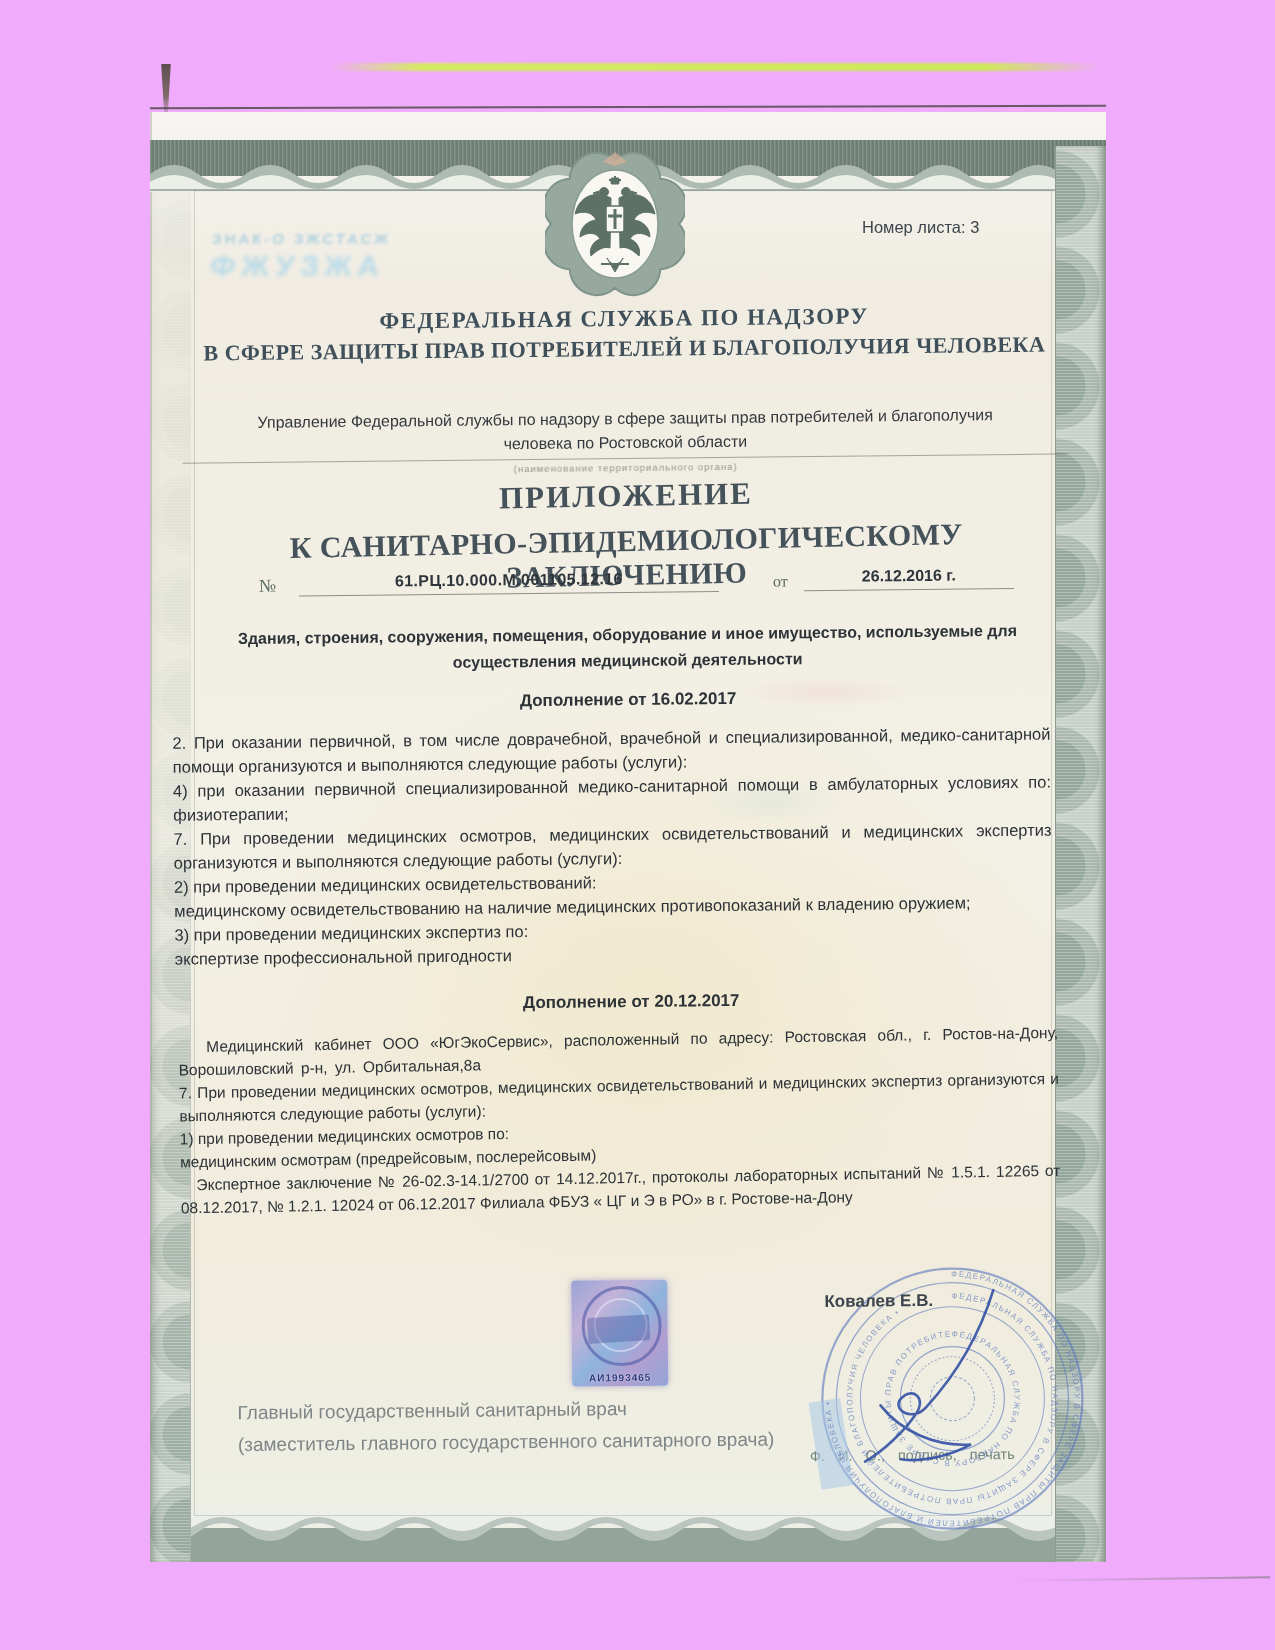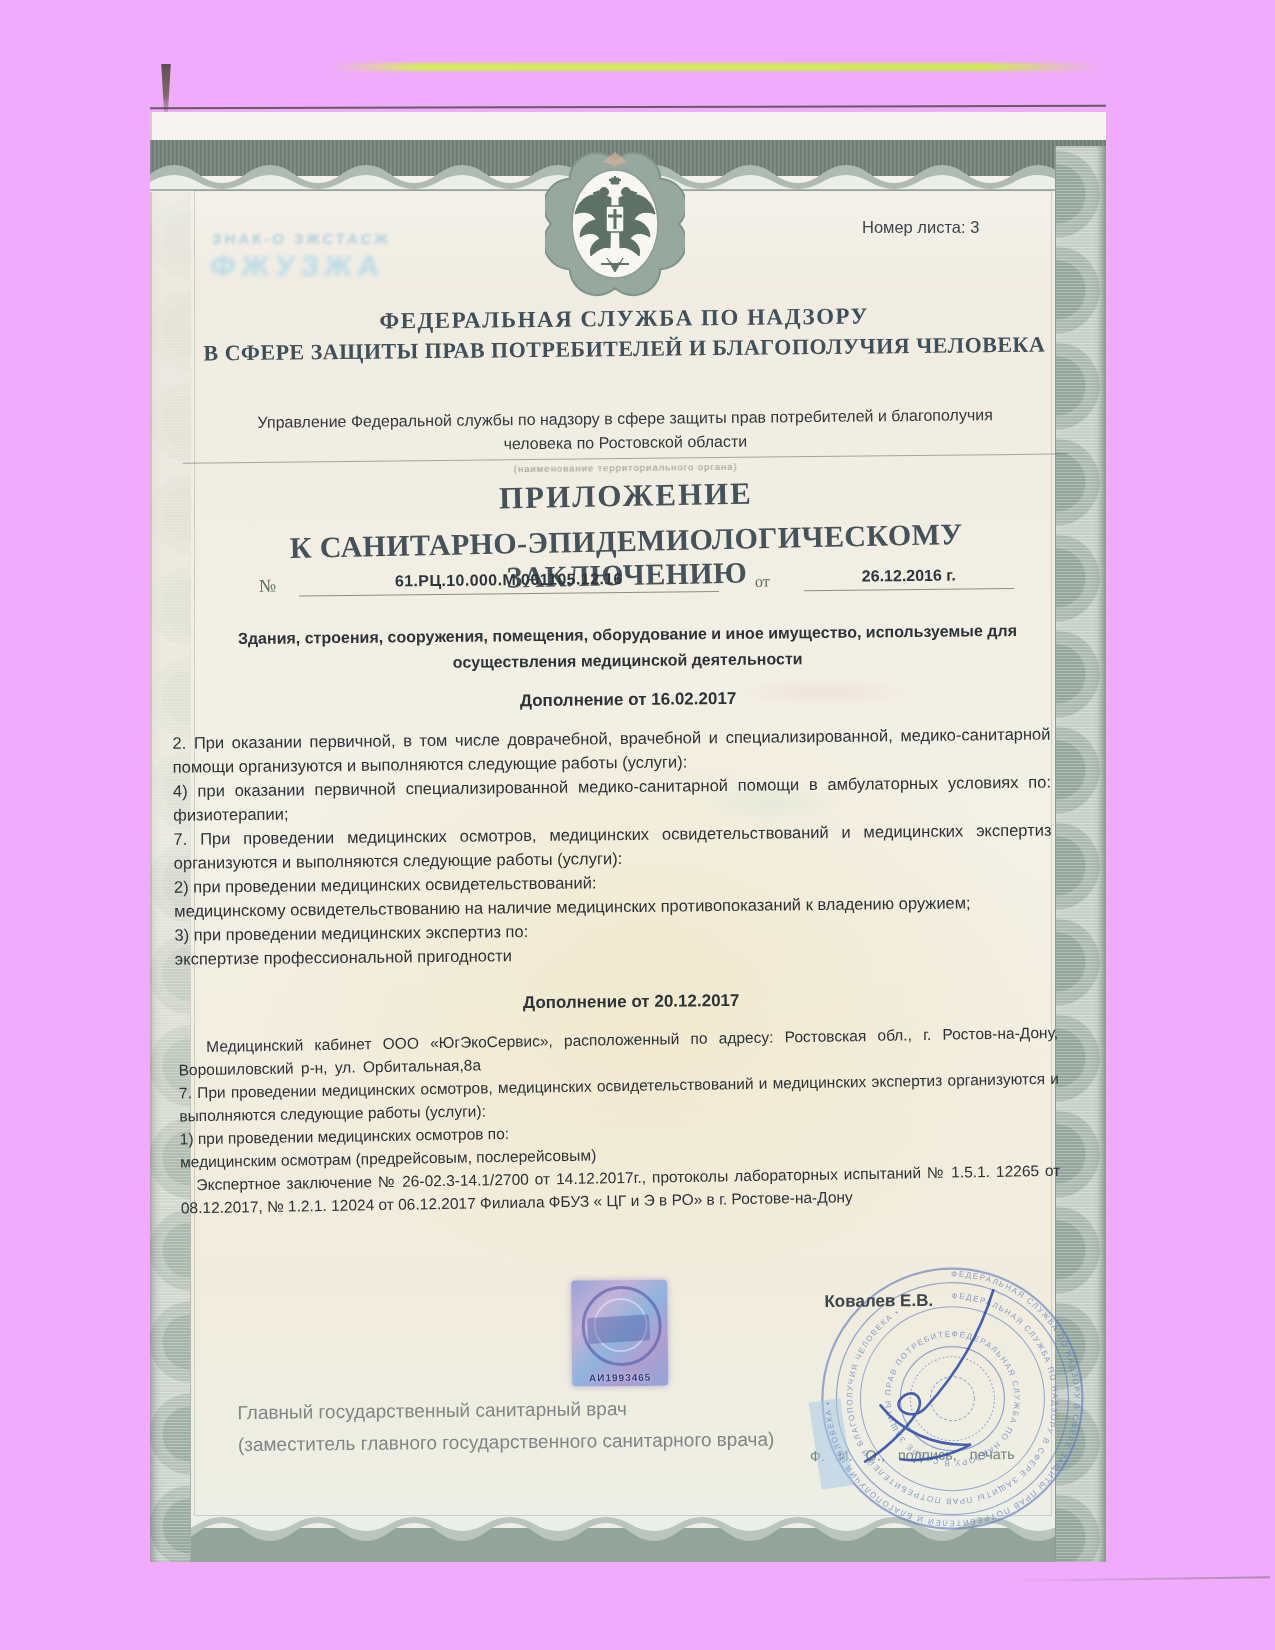--- a/index.html
+++ b/index.html
@@ -72,21 +72,21 @@
 
   .title{position:absolute;left:28px;width:900px;text-align:center;
     font-family:"Liberation Serif",serif;font-weight:bold;color:#46525a;}
   .title1{top:366px;font-size:31px;letter-spacing:2px;transform:rotate(-.5deg);}
   .title2{top:412px;font-size:30px;letter-spacing:.4px;transform:rotate(-.6deg);}
 
   .numrow{position:absolute;left:110px;top:458px;width:760px;height:26px;font-size:16px;}
   .numrow .nosign{position:absolute;left:0;top:2px;font-family:"Liberation Serif",serif;color:#5a6a64;font-size:18px;}
   .numrow .val{position:absolute;left:40px;top:0;width:420px;text-align:center;font-weight:bold;
     color:#2f363b;border-bottom:1.5px solid #8a8f8c;padding-bottom:4px;letter-spacing:.4px;}
-  .numrow .ot{position:absolute;left:496px;top:4px;font-family:"Liberation Serif",serif;color:#5a6a64;}
+  .numrow .ot{position:absolute;left:514px;top:4px;font-family:"Liberation Serif",serif;color:#5a6a64;}
   .numrow .date{position:absolute;left:545px;top:0;width:210px;text-align:center;font-weight:bold;
     color:#2f363b;border-bottom:1.5px solid #8a8f8c;padding-bottom:4px;}
 
   .subject{position:absolute;left:48px;width:860px;text-align:center;font-weight:bold;
     font-size:16px;color:#2e3338;}
   .subj1{top:514px;}
   .subj2{top:540px;}
 
   .add-head{position:absolute;left:48px;width:860px;text-align:center;font-weight:bold;
     font-size:17px;color:#2d3237;}

